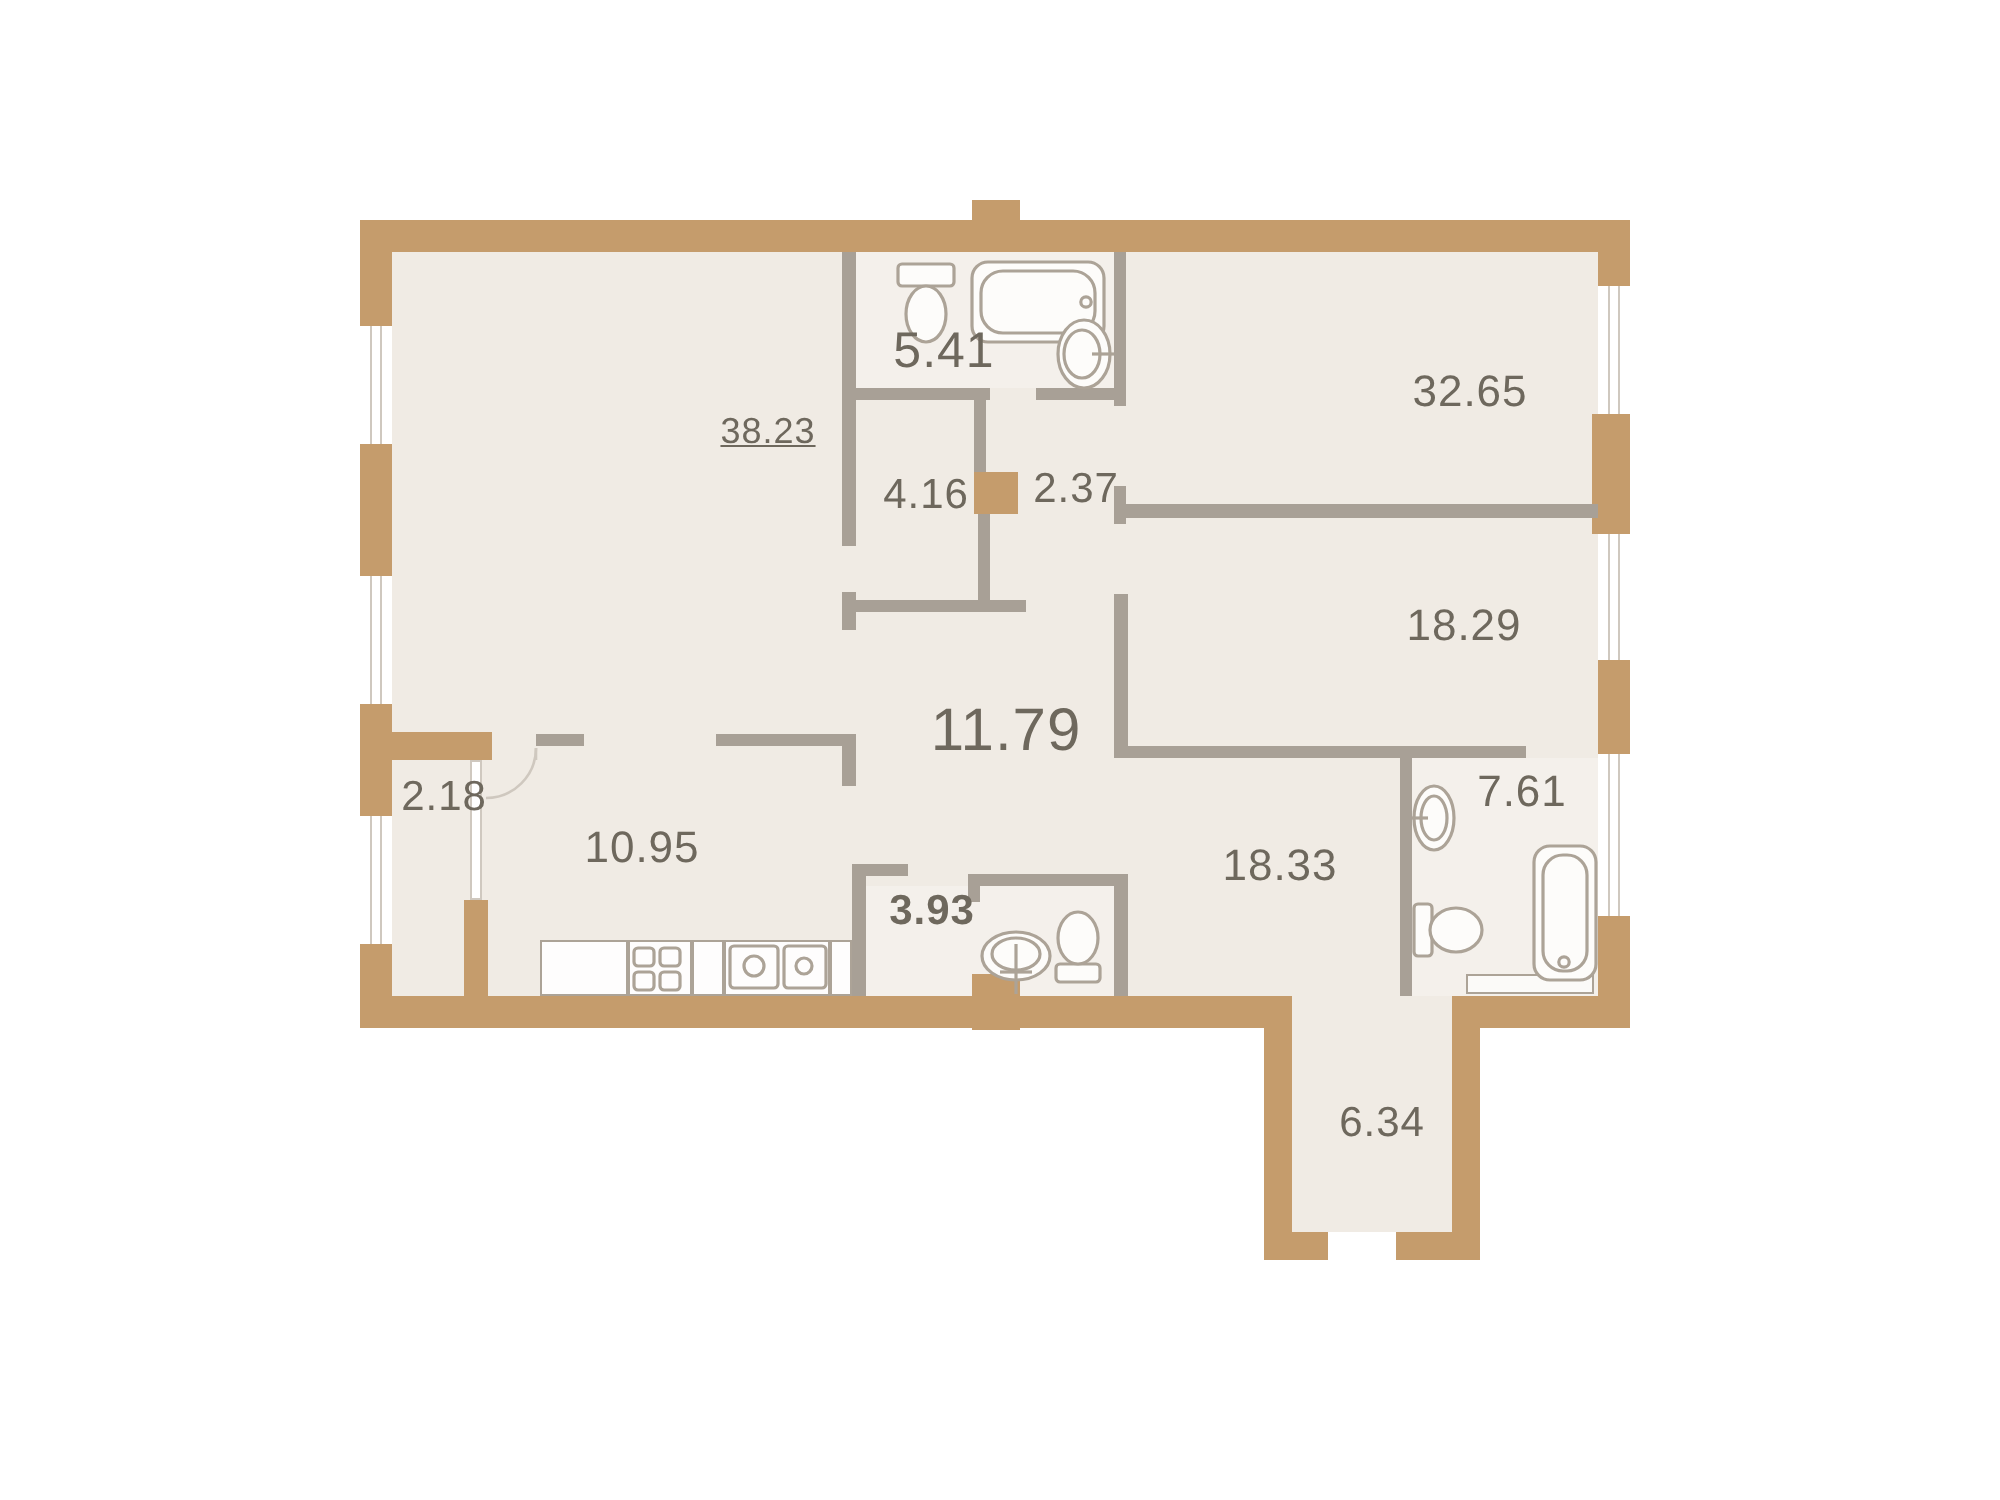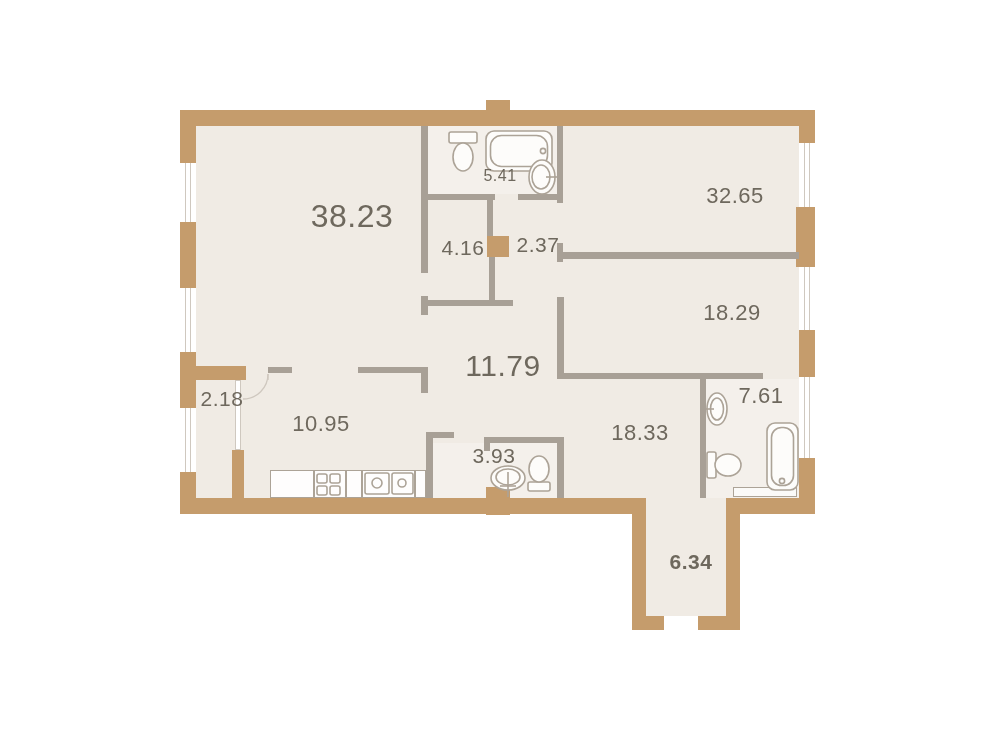--- a/index.html
+++ b/index.html
@@ -153,27 +153,27 @@
       <circle class="fxline" cx="402" cy="483" r="4"></circle>
     </g>
 
     <g>
       <path class="arc" d="M 268 374 A 25 25 0 0 1 243 399"></path>
       <line class="arc" x1="268" y1="374" x2="268" y2="380"></line>
     </g>
   </svg>
 
   <div id="labels">
-      <div class="room-label" style="left: 352px; top: 216px; font-size: 32px;">38.23</div>
-      <div class="room-label" style="left: 472px; top: 176px; font-size: 16px; margin-left: 28px;">5.41</div>
+      <div class="room-label" style="left: 384px; top: 216px; font-size: 18px; text-decoration: underline;">38.23</div>
+      <div class="room-label" style="left: 472px; top: 176px; font-size: 25px;">5.41</div>
       <div class="room-label" style="left: 735px; top: 196px; font-size: 22px;">32.65</div>
       <div class="room-label" style="left: 463px; top: 248px; font-size: 21px;">4.16</div>
       <div class="room-label" style="left: 538px; top: 245px; font-size: 21px;">2.37</div>
       <div class="room-label" style="left: 732px; top: 313px; font-size: 22px;">18.29</div>
       <div class="room-label" style="left: 503px; top: 366px; font-size: 30px;">11.79</div>
       <div class="room-label" style="left: 222px; top: 399px; font-size: 21px;">2.18</div>
       <div class="room-label" style="left: 321px; top: 424px; font-size: 22px;">10.95</div>
-      <div class="room-label" style="left: 494px; top: 456px; font-size: 21px;">3.93</div>
+      <div class="room-label" style="left: 466px; top: 456px; font-size: 21px; font-weight: bold;">3.93</div>
       <div class="room-label" style="left: 640px; top: 433px; font-size: 22px;">18.33</div>
       <div class="room-label" style="left: 761px; top: 396px; font-size: 22px;">7.61</div>
-      <div class="room-label" style="left: 691px; top: 562px; font-size: 21px; font-weight: bold;">6.34</div>
+      <div class="room-label" style="left: 691px; top: 562px; font-size: 21px;">6.34</div>
     </div>
 </div>
 
 </body></html>

